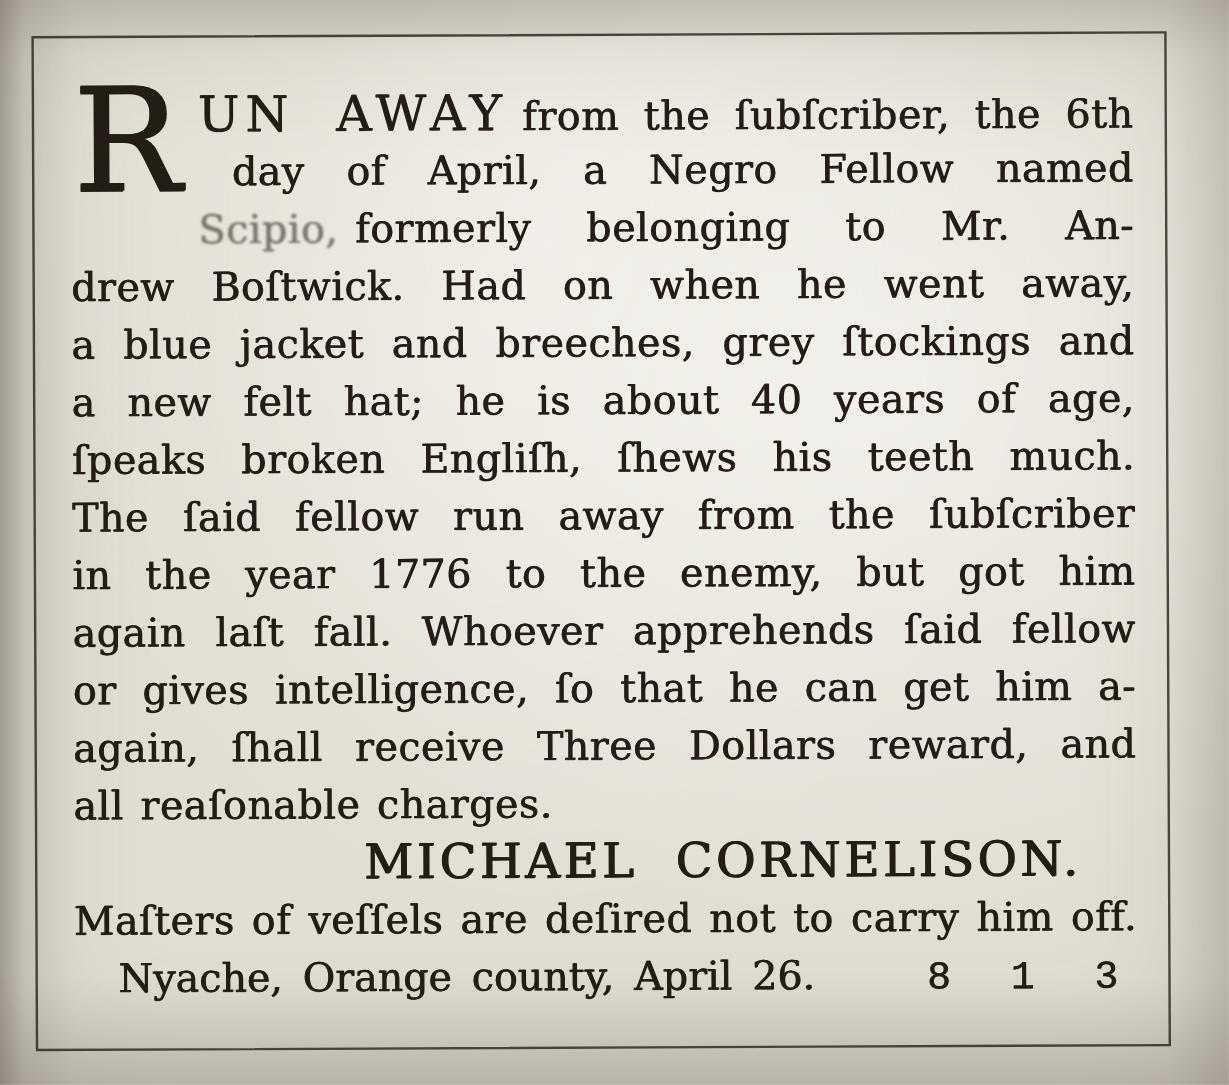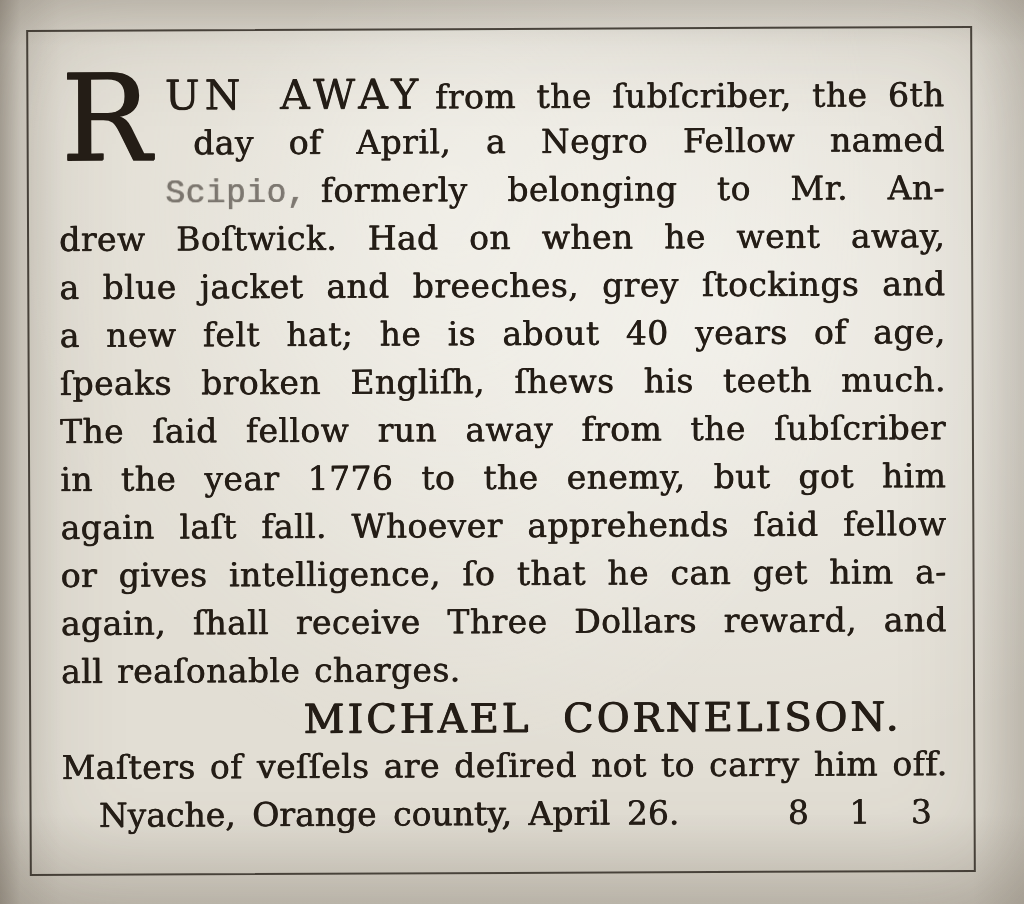--- a/index.html
+++ b/index.html
@@ -59,21 +59,20 @@
   .opening-caps {
     font-size: 41px;
     letter-spacing: 5px;
     word-spacing: 10px;
   }
   .opening-rest { margin-left: 12px; }
   .indent-line { padding-left: 28px; }
   .faded {
     opacity: 0.55;
     filter: blur(0.7px);
-    font-family: Liberation Mono, monospace;
   }
   .faded-rest { margin-left: 14px; }
   .signature-line {
     padding-left: 242px;
     font-size: 40px;
     letter-spacing: 3px;
     word-spacing: 16px;
     text-align: left;
   }
   .signature-line.pline { text-shadow: 1px 0 0 currentColor, 0 0.5px 0 currentColor; }
@@ -81,21 +80,21 @@
   .dateline-row {
     display: flex;
     justify-content: space-between;
     align-items: baseline;
     font-size: 33px;
     line-height: 48px;
     height: 48px;
     word-spacing: 6px;
   }
   .dateline-left { padding-left: 37px; }
-  .folio { letter-spacing: 12px; padding-right: 4px; }
+  .folio { letter-spacing: 12px; padding-right: 4px; font-family: Liberation Mono, monospace; }
 </style>
 </head>
 <body>
 
 <div class="vignette"></div>
 
 <div class="ad-box ink">
 
   <span class="dropcap">R</span>
 

